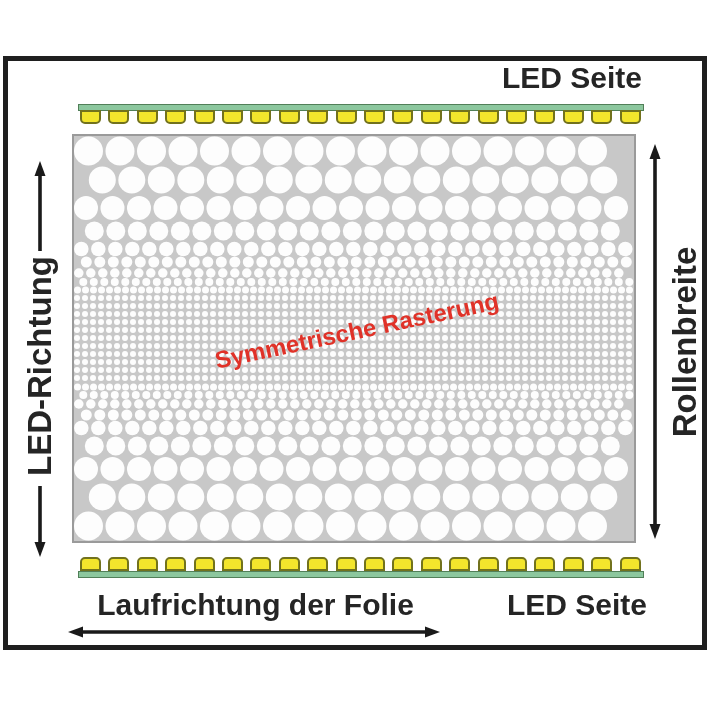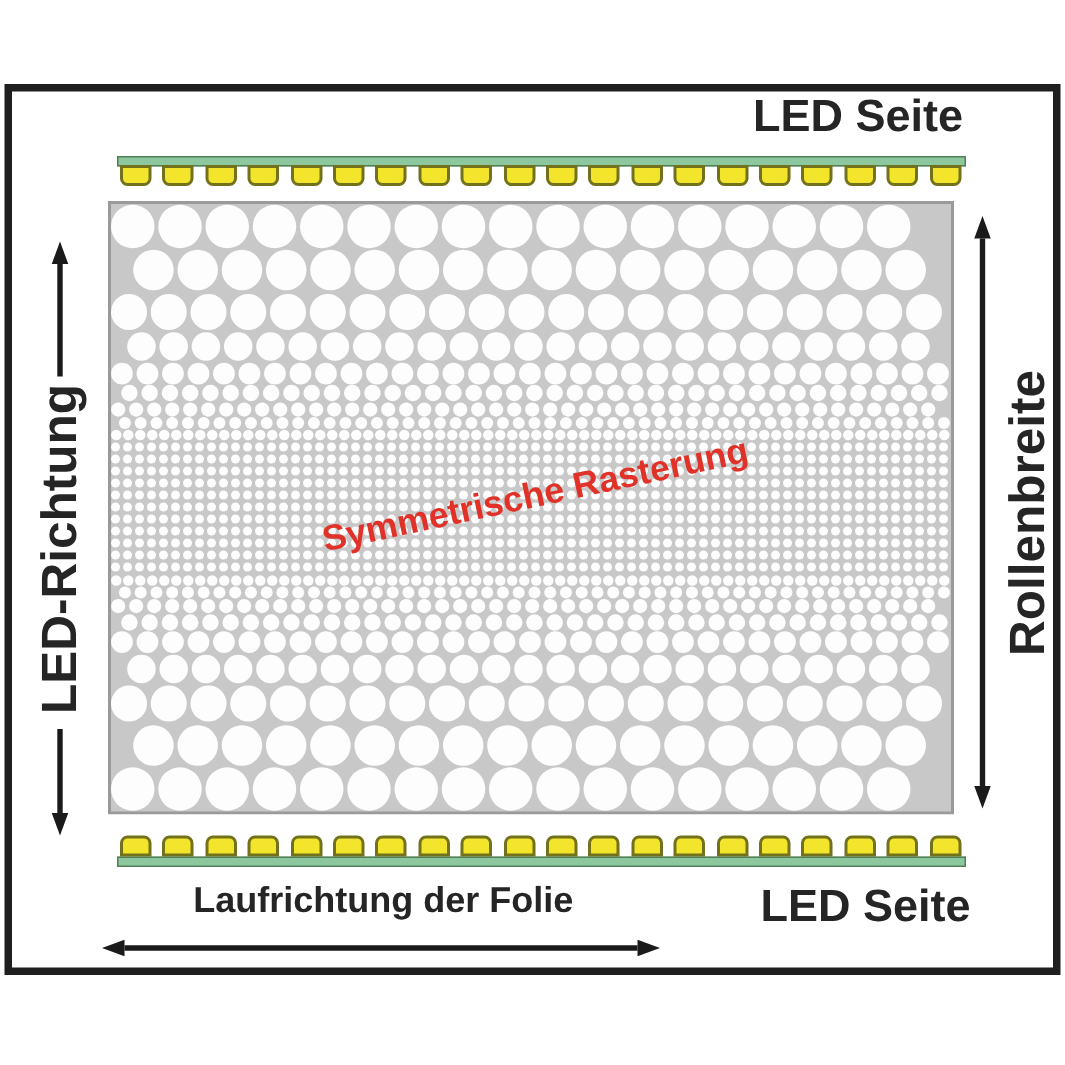--- a/index.html
+++ b/index.html
@@ -11,21 +11,21 @@
   #frame{
     position:absolute;left:3px;top:56px;width:704px;height:594px;
     border:5px solid var(--frame);box-sizing:border-box;background:transparent;
   }
   .lbl{
     position:absolute;font-weight:bold;color:var(--text);
     white-space:nowrap;line-height:1.1;
   }
   #led-seite-top{left:494px;top:61px;width:156px;text-align:center;font-size:30px;}
   #led-seite-bottom{left:499px;top:588px;width:156px;text-align:center;font-size:30px;}
-  #laufrichtung{left:83px;top:588px;width:345px;text-align:center;font-size:24px;}
+  #laufrichtung{left:83px;top:588px;width:345px;text-align:center;font-size:30px;}
   #led-richtung{left:40px;top:366px;transform:translate(-50%,-50%) rotate(-90deg);font-size:33px;}
   #rollenbreite{left:685px;top:342px;transform:translate(-50%,-50%) rotate(-90deg);font-size:33px;}
   #raster-label{
     left:357px;top:331px;transform:translate(-50%,-50%) rotate(-12deg);
     font-size:24px;color:var(--raster_text);z-index:5;
   }
   .strip-bar{
     position:absolute;height:5px;
     background:var(--strip_bar);border:1px solid var(--strip_bar_border);
   }

